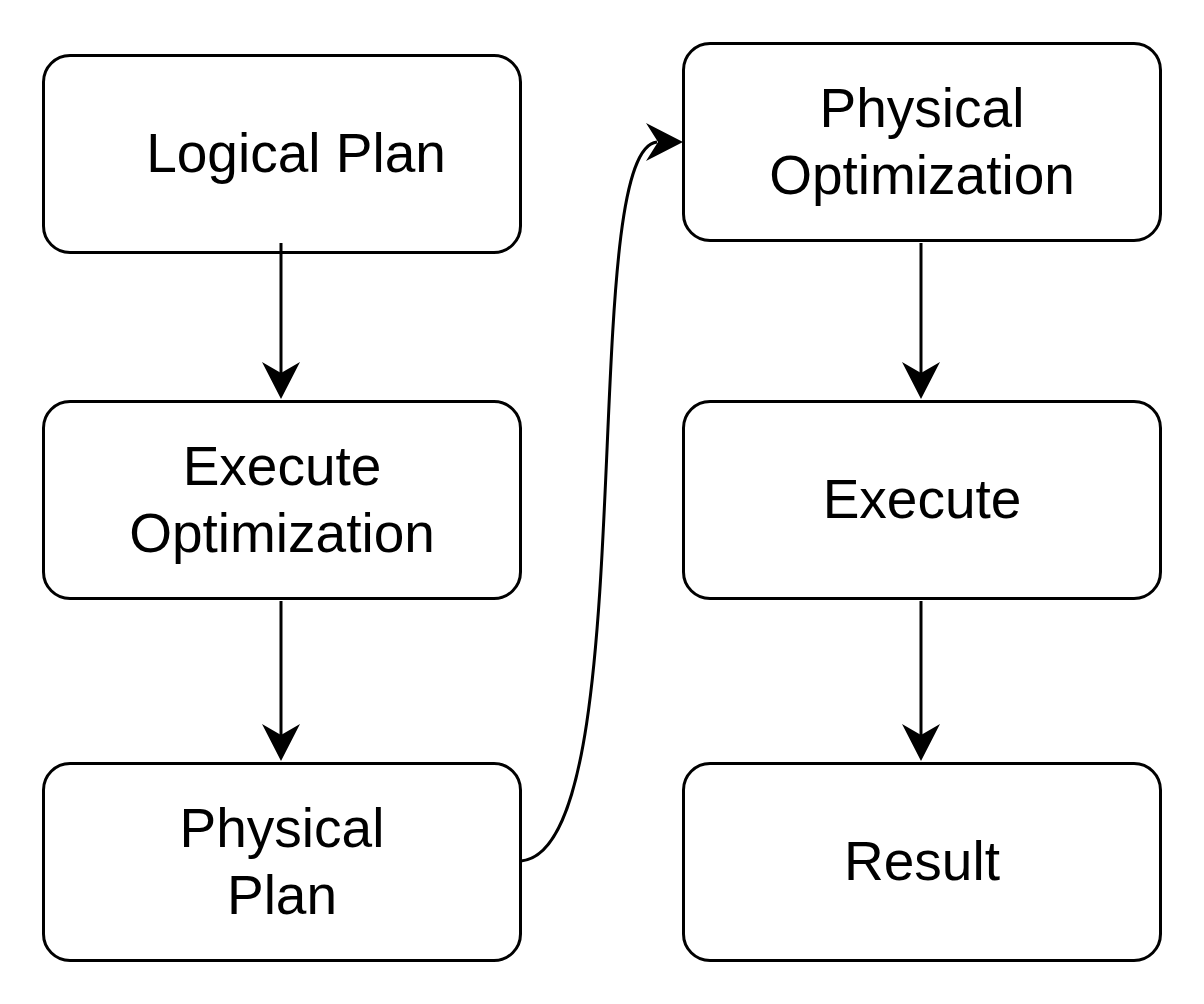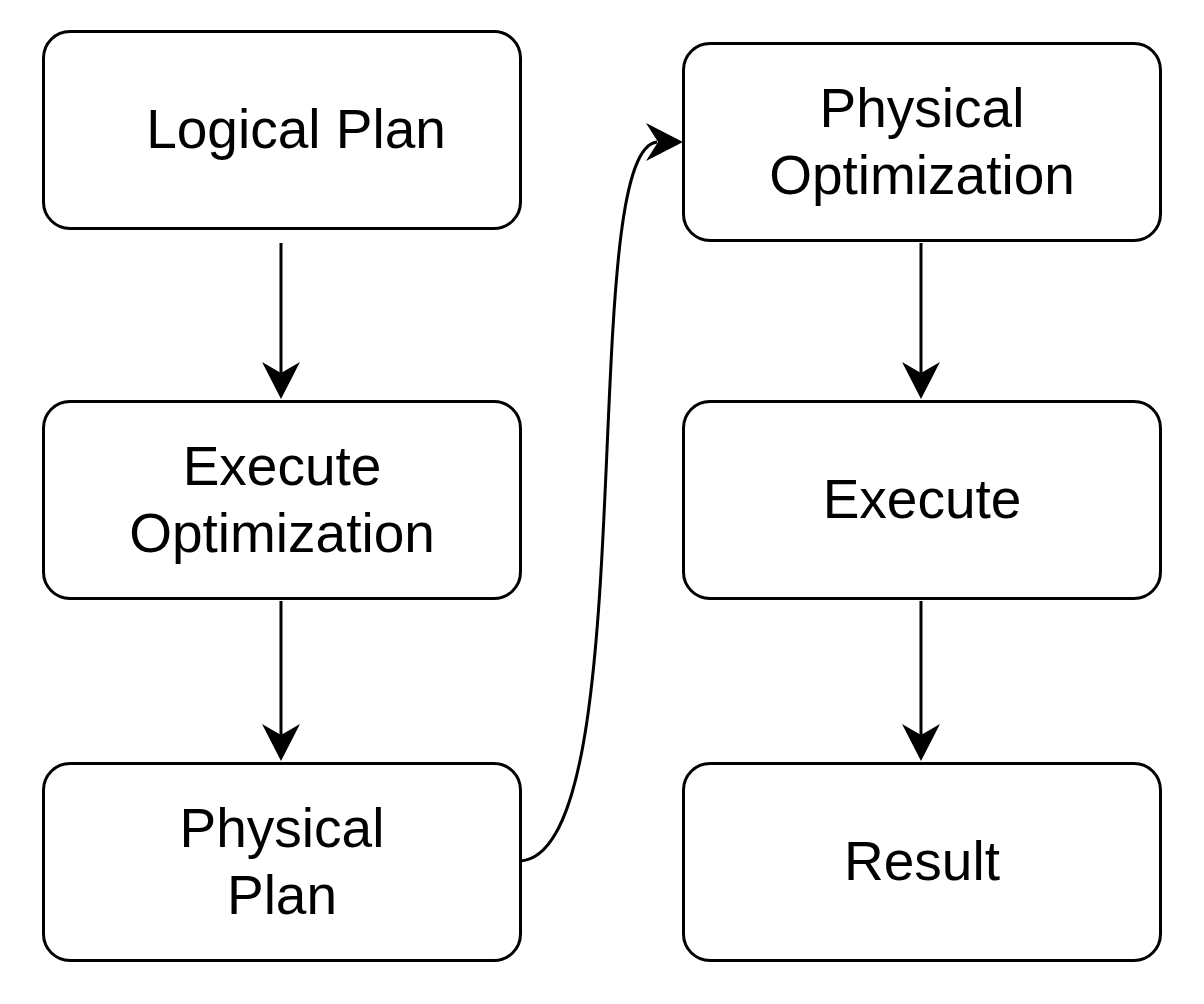--- a/index.html
+++ b/index.html
@@ -37,21 +37,21 @@
     justify-content: center;
     text-align: center;
     z-index: 1;
   }
   .node .label {
     font-size: 55px;
     line-height: 1.22;
     color: #000000;
     white-space: pre-line;
   }
-  .pos-logical-plan          { left: 42px;  top: 30px; padding-left: 28px;  }
+  .pos-logical-plan          { left: 42px;  top: 54px; padding-left: 28px;  }
   .pos-logical-optimization  { left: 42px;  top: 400px; }
   .pos-physical-plan         { left: 42px;  top: 762px; }
   .pos-physical-optimization { left: 682px; top: 42px;  }
   .pos-execute               { left: 682px; top: 400px; }
   .pos-result                { left: 682px; top: 762px; align-items: center; }
 </style>
 </head>
 <body>
 
 <div class="canvas">

